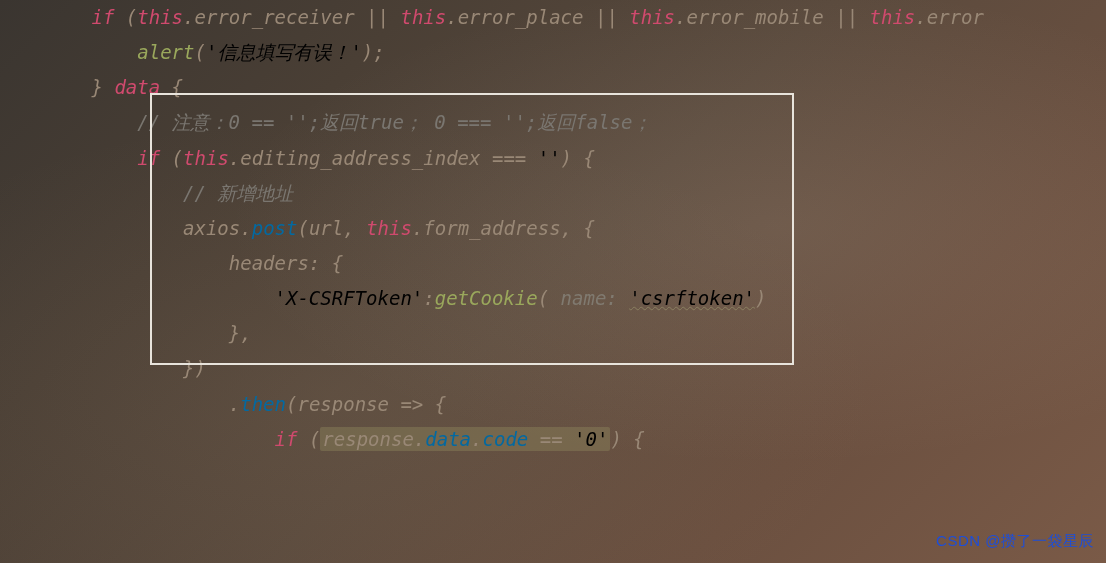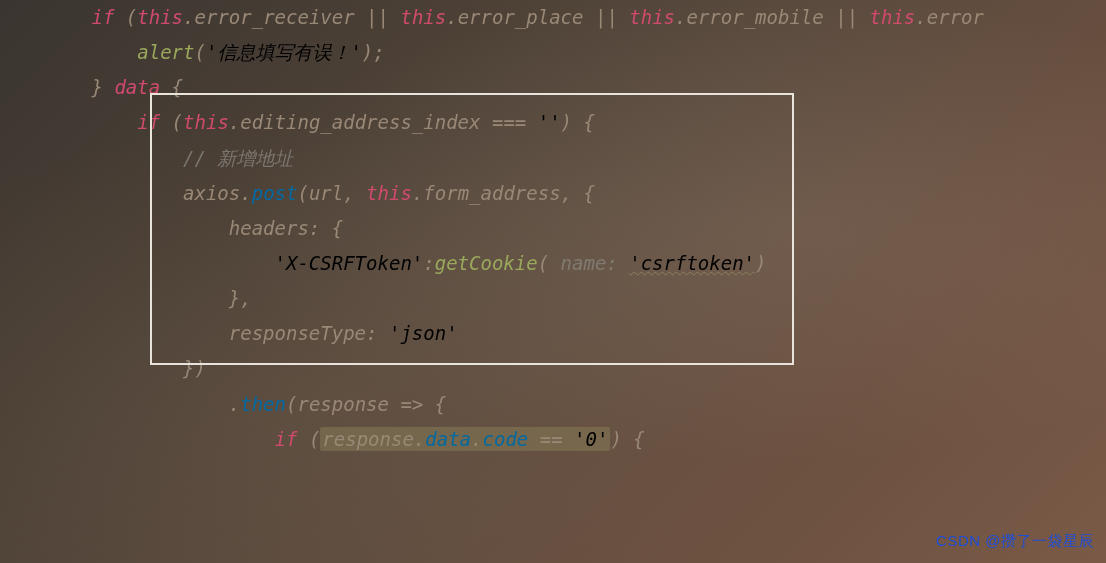--- a/index.html
+++ b/index.html
@@ -84,35 +84,35 @@
 
 <div class="code-container">
   <div class="highlight-box"></div>
 
   <div class="line">        <span class="kw">if</span><span class="paren"> (</span><span class="this">this</span><span class="op">.</span><span class="prop">error_receiver</span><span class="op"> || </span><span class="this">this</span><span class="op">.</span><span class="prop">error_place</span><span class="op"> || </span><span class="this">this</span><span class="op">.</span><span class="prop">error_mobile</span><span class="op"> || </span><span class="this">this</span><span class="op">.</span><span class="prop">error</span></div>
 
   <div class="line">            <span class="func-call">alert</span><span class="paren">(</span><span class="str">'信息填写有误！'</span><span class="paren">);</span></div>
 
   <div class="line">        <span class="brace">}</span><span class="kw"> data </span><span class="brace">{</span></div>
 
+  <div class="line">            <span class="comment">// 注意：0 == '';返回true； 0 === '';返回false；</span></div>
 
   <div class="line">            <span class="kw">if</span><span class="paren"> (</span><span class="this">this</span><span class="op">.</span><span class="prop">editing_address_index</span><span class="op"> === </span><span class="str">''</span><span class="paren">) {</span></div>
 
   <div class="line">                <span class="comment">// 新增地址</span></div>
 
 
   <div class="line">                <span class="var">axios</span><span class="op">.</span><span class="method">post</span><span class="paren">(</span><span class="var">url</span><span class="op">, </span><span class="this">this</span><span class="op">.</span><span class="prop">form_address</span><span class="paren">, {</span></div>
 
   <div class="line">                    <span class="prop">headers</span><span class="paren">: {</span></div>
 
   <div class="line">                        <span class="str">'X-CSRFToken'</span><span class="op">:</span><span class="func-call">getCookie</span><span class="paren">(</span><span class="param-hint"> name: </span><span class="str underline">'csrftoken'</span><span class="paren">)</span></div>
 
   <div class="line">                    <span class="paren">},</span></div>
 
-  <div class="line">                    <span class="prop">responseType</span><span class="op">: </span><span class="str">'json'</span></div>
 
   <div class="line">                <span class="paren">})</span></div>
 
   <div class="line">                    <span class="op">.</span><span class="method">then</span><span class="paren">(</span><span class="var">response</span><span class="paren"> =&gt; {</span></div>
 
   <div class="line">                        <span class="kw">if</span><span class="paren"> (</span><span class="condition-highlight"><span class="var">response</span><span class="op">.</span><span class="method">data</span><span class="op">.</span><span class="method">code</span><span class="op"> == </span><span class="str">'0'</span></span><span class="paren">) {</span></div>
 
 </div>
 
 <div class="watermark">CSDN @攒了一袋星辰</div>

